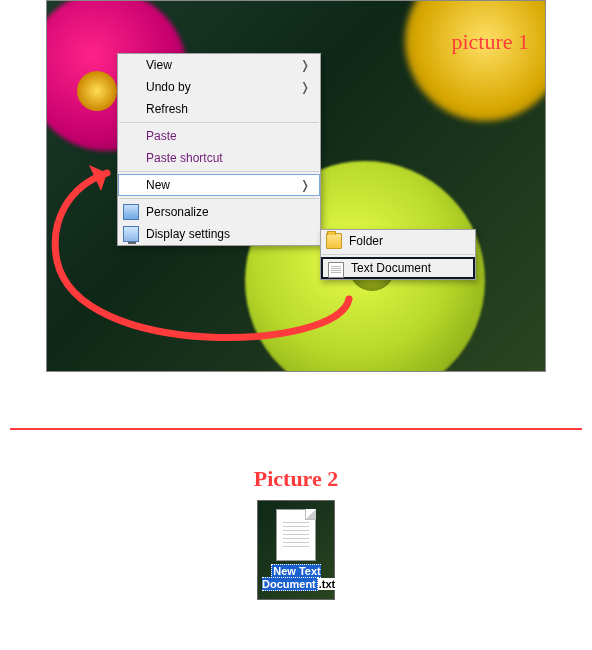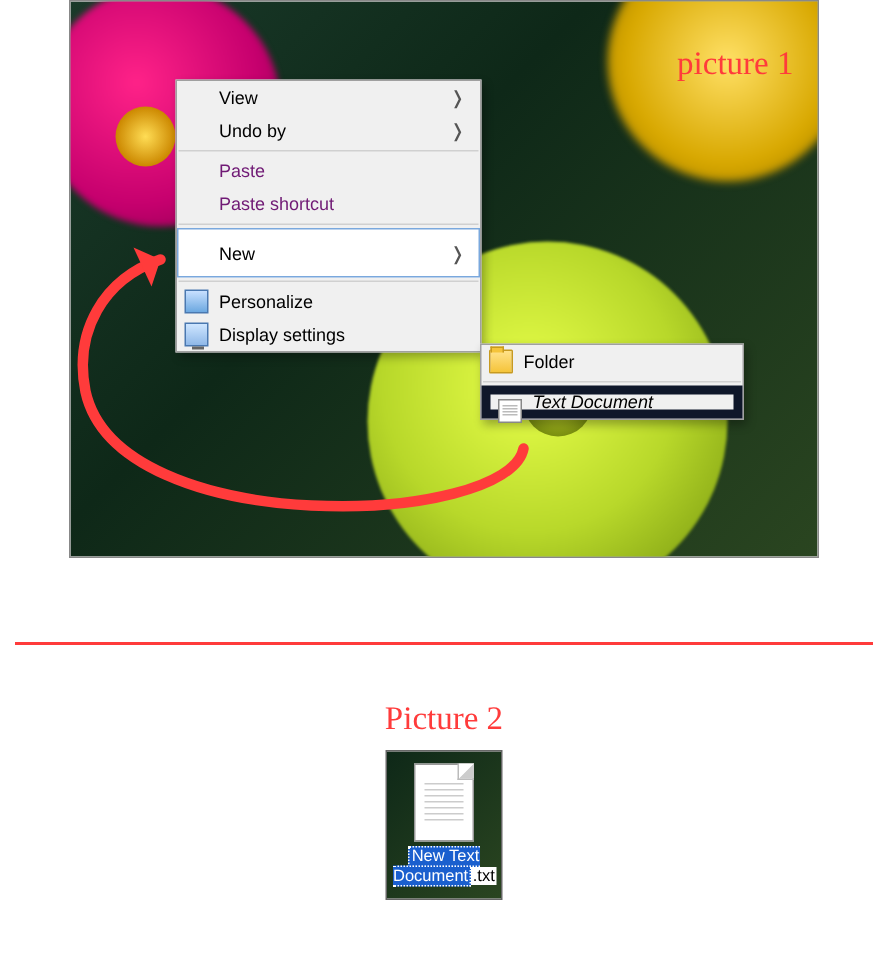--- a/index.html
+++ b/index.html
@@ -14,42 +14,42 @@
 .flower3b { position: absolute; right: 150px; bottom: 80px; width: 46px; height: 46px; border-radius: 50%; background: radial-gradient(circle,#d4e830,#7a8f10 70%); }
 
 .label1 { position: absolute; right: 16px; top: 28px; color: #ff3b3b; font-size: 22px; font-family: "Comic Sans MS", cursive; }
 
 .menu { position: absolute; background: #f0f0f0; border: 1px solid #a0a0a0; box-shadow: 2px 3px 6px rgba(0,0,0,0.3); font-size: 12px; color: #000; }
 .menu.main { left: 70px; top: 52px; width: 204px; }
 .menu .item { display: flex; align-items: center; height: 22px; padding: 0 6px 0 28px; position: relative; cursor: default; }
 .menu .item .shortcut { margin-left: auto; padding-right: 6px; color: #333; }
 .menu .item .arrow { margin-left: auto; padding-right: 4px; color: #555; }
 .menu .item.disabled { color: #701a75; }
-.menu .item.hover { background: #fff; border: 1px solid #7aa8dd; padding: 0 5px 0 27px; height: 33px; }
+.menu .item.hover { background: #fff; border: 1px solid #7aa8dd; padding: 0 5px 0 27px; height: 22px; }
 .menu .sep { height: 1px; background: #d0d0d0; margin: 2px 1px; }
 .menu .ic { position: absolute; left: 5px; top: 3px; width: 16px; height: 16px; }
 
-.submenu { left: 273px; top: 228px; width: 176px; }
-.highlight-box { border: 6px solid #0f172a; font-style: italic; }
+.submenu { left: 273px; top: 228px; width: 156px; }
+.highlight-box { border: 2px solid #0f172a; }
 
 .ic-folder { background: linear-gradient(#ffe28a,#f5c43a); border: 1px solid #c79a20; border-radius: 1px; }
 .ic-folder::before { content:""; position:absolute; left:0; top:-3px; width:7px; height:3px; background:#f5c43a; border:1px solid #c79a20; border-bottom:none; }
 .ic-monitor { border: 1px solid #4a78b0; background: linear-gradient(#cfe6ff,#8fb8e8); }
 .ic-monitor::after { content:""; position:absolute; left:4px; bottom:-3px; width:8px; height:2px; background:#666; }
 .ic-personalize { background: linear-gradient(#c8e0ff,#6ca8e0); border: 1px solid #4a78b0; }
 .ic-shortcut { border:1px solid #888; background:#fff; }
 .ic-shortcut::after { content:"↗"; position:absolute; left:2px; top:-1px; font-size:11px; color:#3366cc; }
 .ic-doc { border:1px solid #888; background:#fff; }
 .ic-doc::before { content:""; position:absolute; left:2px; top:3px; width:10px; height:1px; background:#bbb; box-shadow: 0 2px 0 #bbb, 0 4px 0 #bbb, 0 6px 0 #bbb; }
 
 .annot-arrow { position: absolute; left: -8px; top: 80px; width: 380px; height: 280px; pointer-events: none; }
 
 .divider { height: 2px; background: #ff3b3b; margin: 56px 10px 36px 10px; }
 
-.pic2-wrap { text-align: center; }
+.pic2-wrap { text-align: center; font-weight: bold; }
 .label2 { color: #ff3b3b; font-size: 22px; font-family: "Comic Sans MS", cursive; margin-bottom: 8px; display: inline-block; }
 .pic2 { width: 78px; height: 100px; margin: 0 auto; background: linear-gradient(135deg,#0e2818,#2a4520); border: 1px solid #666; position: relative; padding-top: 8px; }
 .file-icon { width: 40px; height: 52px; margin: 0 auto; background: #fff; border: 1px solid #999; position: relative; }
 .file-icon::before { content:""; position:absolute; right:-1px; top:-1px; width:10px; height:10px; background: linear-gradient(135deg,#fff 48%,#ccc 52%); border-left:1px solid #bbb; border-bottom:1px solid #bbb; }
 .file-icon::after { content:""; position:absolute; left:6px; top:12px; width:26px; height:1px; background:#ccc; box-shadow: 0 4px 0 #ccc,0 8px 0 #ccc,0 12px 0 #ccc,0 16px 0 #ccc,0 20px 0 #ccc,0 24px 0 #ccc; }
 .file-label { margin: 4px auto 0; width: 68px; font-size: 11px; line-height: 13px; text-align: center; color: #000; }
 .file-label .sel { background: #1a5fce; color: #fff; border: 1px dotted #fff; padding: 0 1px; display: inline; }
 .file-label .ext { background: #fff; padding: 0 1px; }
 </style>
 </head>
@@ -66,20 +66,23 @@
   <div class="label1">picture 1</div>
 
   <div class="menu main">
     <div class="item">
       <span>View</span>
       <span class="arrow">❭</span>
     </div>
     <div class="item">
       <span>Undo by</span>
       <span class="arrow">❭</span>
+    </div>
+    <div class="item">
+      <span>Refresh</span>
     </div>
     <div class="sep"></div>
     <div class="item disabled">
       <span>Paste</span>
     </div>
     <div class="item disabled">
       <span>Paste shortcut</span>
     </div>
     <div class="sep"></div>
     <div class="item hover">

